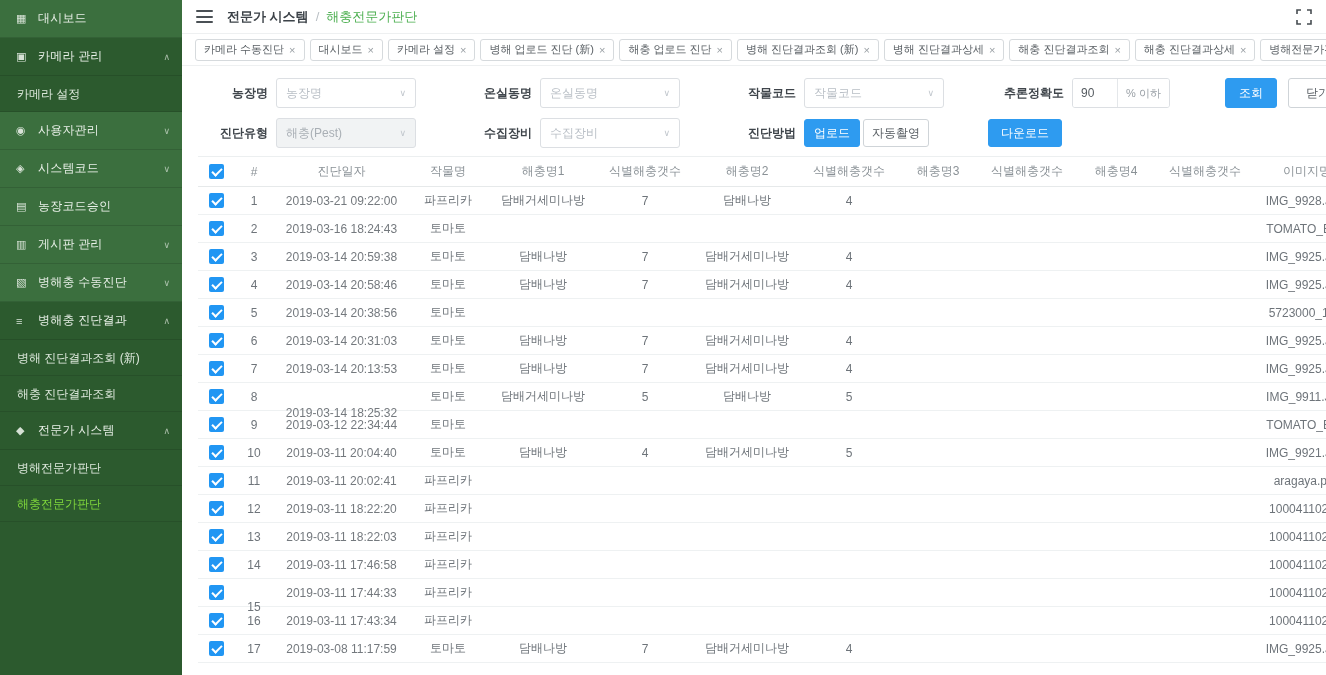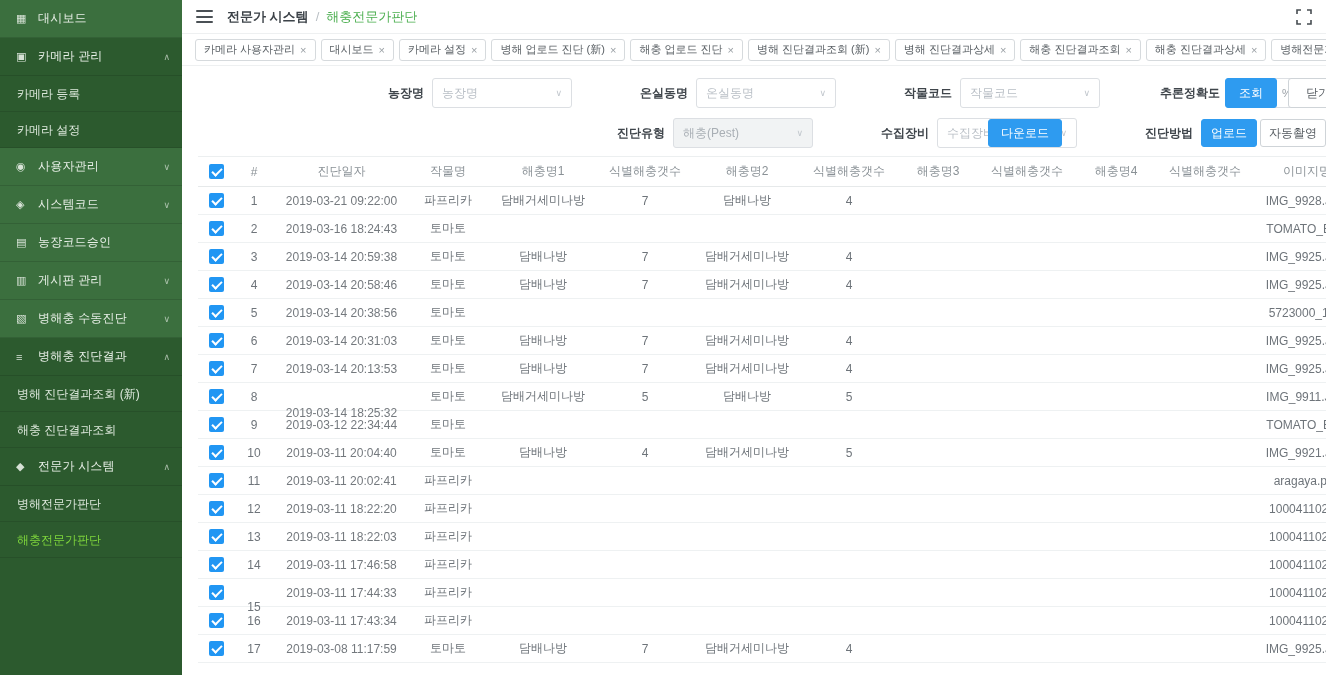--- a/index.html
+++ b/index.html
@@ -28,21 +28,21 @@
   .bc-sep { color:#b9bfc4; margin:0 7px; }
   .bc-cur { color:var(--green,#4caf50); }
   .fsicon { position:absolute; right:14px; top:9px; cursor:pointer; }
 
   .tabbar { height:32px; display:flex; align-items:center; gap:5px; padding-left:13px; border-bottom:1px solid #eef0f1; white-space:nowrap; overflow:hidden; }
   .tab { display:inline-flex; align-items:center; gap:5px; height:22px; padding:0 8px; border:1px solid #d6dadd; border-radius:3px; background:#fff; color:#5a6065; font-size:11px; cursor:pointer; flex:0 0 auto; }
   .tab .x { color:#9aa0a5; font-size:11px; }
 
   
   .filters { height:90px; position:relative; padding-top:12px; }
-  .frow { display:flex; align-items:center; height:30px; padding-left:16px; margin-bottom:10px;justify-content:flex-end; }
+  .frow { display:flex; align-items:center; height:30px; padding-left:16px; margin-bottom:10px; }
   .flabel { width:70px; text-align:right; margin-right:8px; font-weight:700; font-size:12px; color:#3f454b; flex:0 0 auto; }
   .flabel.wlab { width:80px; margin-left:40px; }
   .gap { width:46px; flex:0 0 auto; }
   .fselect { width:140px; height:30px; border:1px solid #dcdfe3; border-radius:3px; display:flex; align-items:center; padding:0 9px; background:#fff; cursor:pointer; flex:0 0 auto; }
   .fselect .ph { flex:1; color:#b9bfc6; font-size:12px; }
   .fselect .chev { color:#c0c6cc; font-size:9px; }
   .fselect.disabled { background:#f1f3f4; }
   .fselect.disabled .ph { color:#a9afb5; }
   .igroup { display:inline-flex; height:30px; border:1px solid #dcdfe3; border-radius:3px; overflow:hidden; flex:0 0 auto; }
   .iacc { width:44px; border:none; outline:none; padding:0 8px; font-size:12px; color:#555b60; font-family:inherit; }
@@ -78,21 +78,20 @@
   <aside class="sidebar" id="sidebar-menu">
       <div class="sb-item lit">
         <span class="sb-ico">▦</span>
         <span class="sb-label">대시보드</span>
       </div>
       <div class="sb-item">
         <span class="sb-ico">▣</span>
         <span class="sb-label">카메라 관리</span>
         <span class="sb-chev">∧</span>
       </div>
-      <div class="sb-child">카메라 등록</div>
       <div class="sb-child">카메라 설정</div>
       <div class="sb-item lit">
         <span class="sb-ico">◉</span>
         <span class="sb-label">사용자관리</span>
         <span class="sb-chev">∨</span>
       </div>
       <div class="sb-item lit">
         <span class="sb-ico">◈</span>
         <span class="sb-label">시스템코드</span>
         <span class="sb-chev">∨</span>
@@ -142,21 +141,21 @@
       </nav>
       <span class="fsicon">
         <svg width="16" height="16" viewBox="0 0 16 16">
             <path d="M1 5V1h4M11 1h4v4M15 11v4h-4M5 15H1v-4" fill="none" stroke="#474d52" stroke-width="1.6"></path>
           </svg>
       </span>
     </header>
 
     <div class="tabbar" id="tab-bar">
         <div class="tab">
-          <span>카메라 사용자관리</span>
+          <span>카메라 수동진단</span>
           <span class="x">×</span>
         </div>
         <div class="tab">
           <span>대시보드</span>
           <span class="x">×</span>
         </div>
         <div class="tab">
           <span>카메라 설정</span>
           <span class="x">×</span>
         </div>

